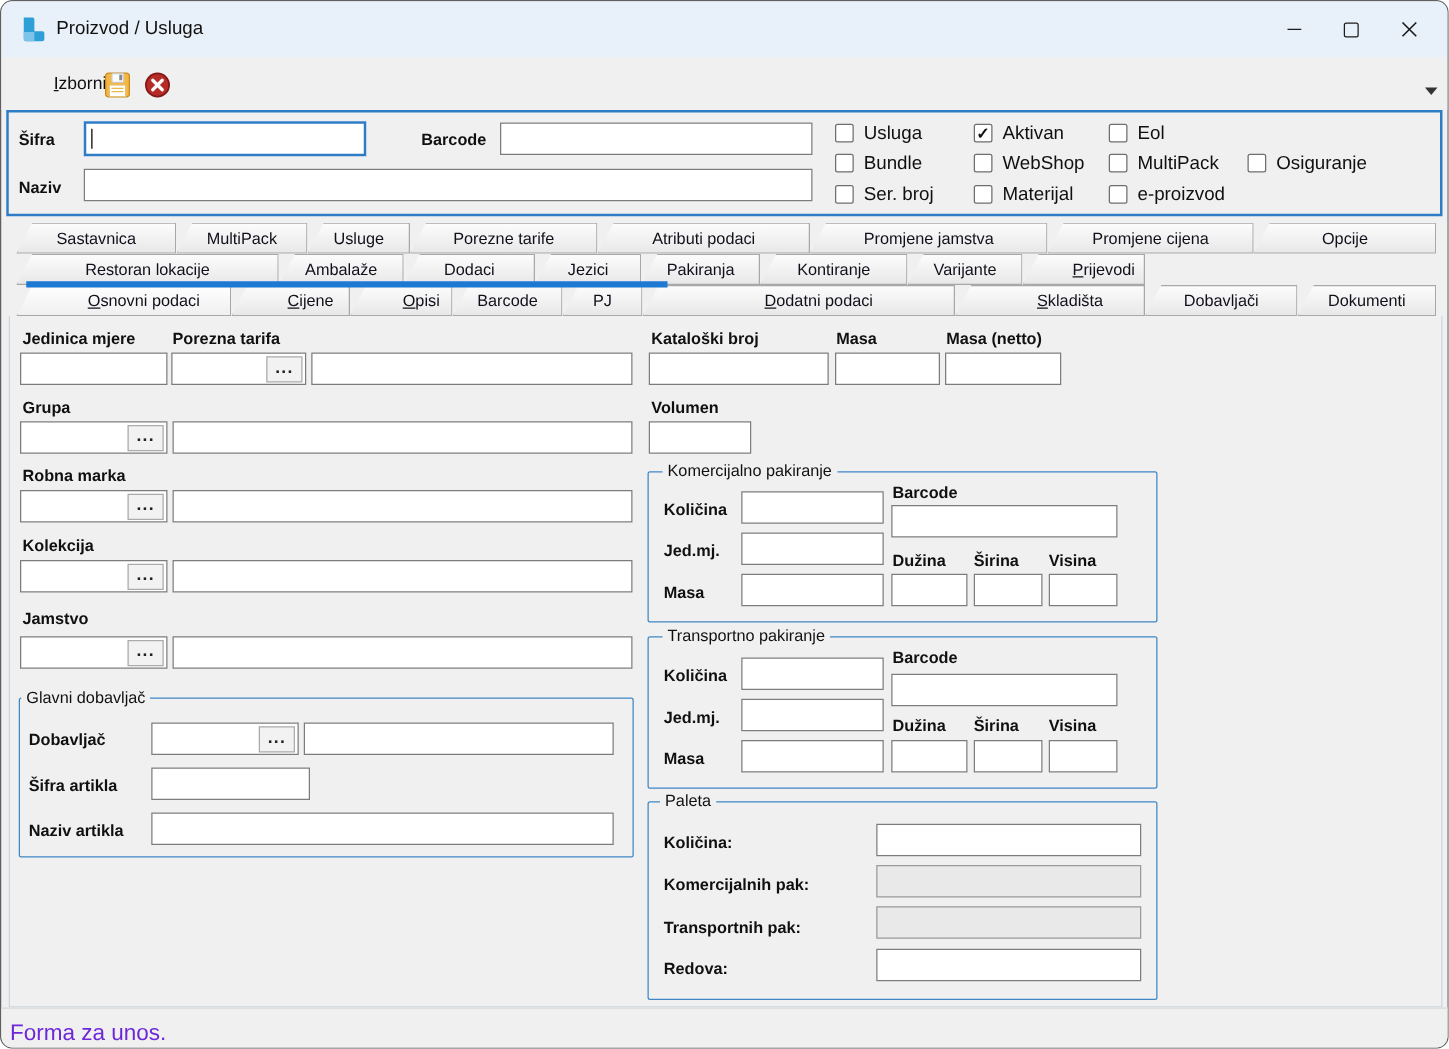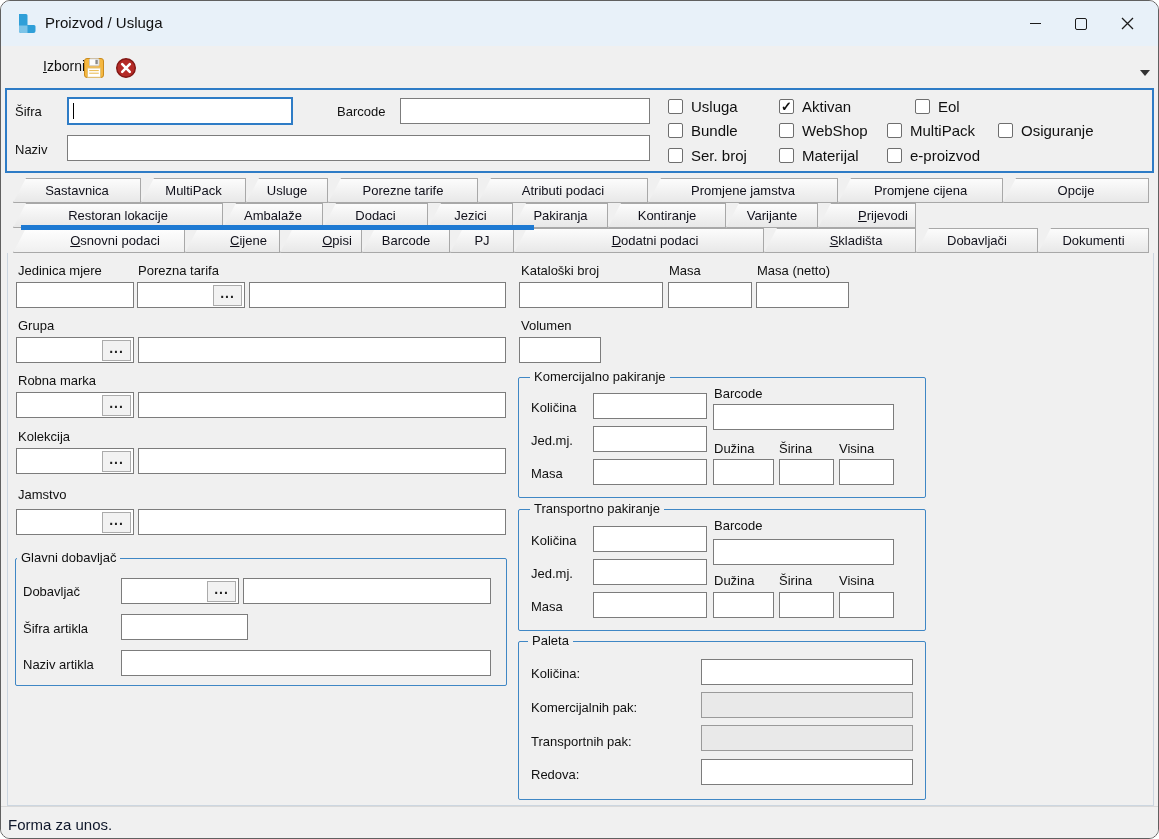--- a/index.html
+++ b/index.html
@@ -19,21 +19,21 @@
   .menu-item{position:absolute;left:10px;top:12px;font-size:14px;color:#101010;}
   .tool-icon{position:absolute;top:56px;width:22px;height:22px;}
   .menu-arrow{position:absolute;right:8px;top:69px;width:0;height:0;
               border-left:5px solid transparent;border-right:5px solid transparent;border-top:6px solid #333;}
   
   .u1{display:inline-block;margin-left:32px;}
   .u1::first-letter{text-decoration:underline;}
   
   .header-panel{position:absolute;left:4px;top:87px;width:1149px;height:85px;
                 border:2px solid #2e7cc6;box-sizing:border-box;background:#f0f0f0;}
-  .lbl{position:absolute;font-size:13px;color:#101010;white-space:nowrap;}
+  .lbl{position:absolute;font-size:13px;color:#101010;white-space:nowrap;font-weight:bold;}
   .inp{position:absolute;height:26px;border:1px solid #7c7c7c;background:#ffffff;box-sizing:border-box;
        font-family:"Liberation Sans",sans-serif;font-size:13px;padding:0 4px;border-radius:0;outline:none;}
   .inp.focused{border:2px solid #2e7cc6;height:28px;}
   .inp.disabled{background:#e9e9e9;border-color:#9a9a9a;}
   .caret{position:absolute;width:1px;height:16px;background:#000;}
   
   .cb{position:absolute;display:flex;align-items:center;gap:8px;cursor:default;}
   .cb .box{width:15px;height:15px;background:#fff;border:1px solid #6e6e6e;border-radius:2px;
            box-sizing:border-box;display:flex;align-items:center;justify-content:center;}
   .cb .mark{font-size:13px;font-weight:bold;color:#111;line-height:13px;margin-top:-1px;}
@@ -53,21 +53,21 @@
   
   .grp{position:absolute;border:1px solid #3f87c5;border-radius:2px;box-sizing:border-box;}
   .grp-title{position:absolute;font-size:13px;color:#101010;background:#f0f0f0;padding:0 4px;white-space:nowrap;z-index:2;}
   
   .combo-btn{position:absolute;width:29px;height:21px;background:#f2f2f2;border:1px solid #ababab;
              box-sizing:border-box;display:flex;align-items:center;justify-content:center;
              font-size:14px;font-weight:bold;letter-spacing:1px;color:#222;line-height:10px;padding-bottom:6px;cursor:default;}
   
   .statusbar{position:absolute;left:0;top:805px;width:1159px;height:34px;background:#f0f0f0;
              border-top:1px solid #d9d9d9;box-sizing:border-box;}
-  .status-text{position:absolute;left:7px;top:9px;font-size:15px;color:#0f172a;}
+  .status-text{position:absolute;left:7px;top:9px;font-size:18px;color:#6d28d9;}
 </style>
 </head>
 <body>
 
 <div class="window">
 
   <div class="titlebar">
     <svg class="abs" style="left:14px;top:11px" width="23" height="23" viewBox="0 0 23 23">
       <path d="M4 2 h7 a1.5 1.5 0 0 1 1.5 1.5 V13 h6.5 a1.5 1.5 0 0 1 1.5 1.5 V19 a2 2 0 0 1 -2 2 H6 a2 2 0 0 1 -2 -2 Z" fill="#2f9fd8"></path>
       <path d="M4 13.5 h8.5 V21 H6 a2 2 0 0 1 -2 -2 Z" fill="#7cc4e8"></path>
@@ -143,21 +143,21 @@
         <span class="mark"></span>
       </span>
     <span class="cb-lbl">WebShop</span>
   </label>
   <label class="cb" style="left:778px;top:146px">
     <span class="box">
         <span class="mark"></span>
       </span>
     <span class="cb-lbl">Materijal</span>
   </label>
-  <label class="cb" style="left:914px;top:97px">
+  <label class="cb" style="left:886px;top:97px">
     <span class="box">
         <span class="mark"></span>
       </span>
     <span class="cb-lbl">Eol</span>
   </label>
   <label class="cb" style="left:886px;top:121px">
     <span class="box">
         <span class="mark"></span>
       </span>
     <span class="cb-lbl">MultiPack</span>

